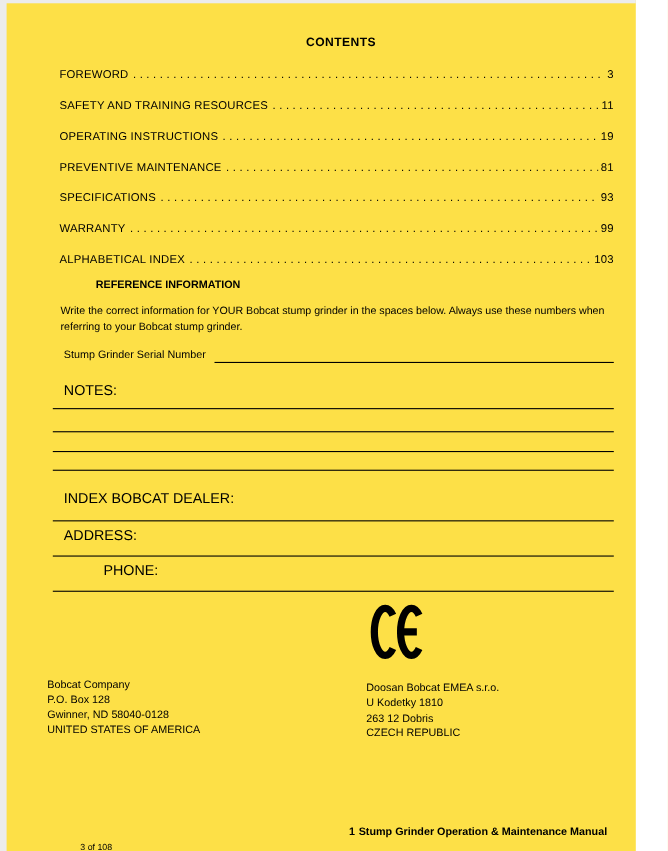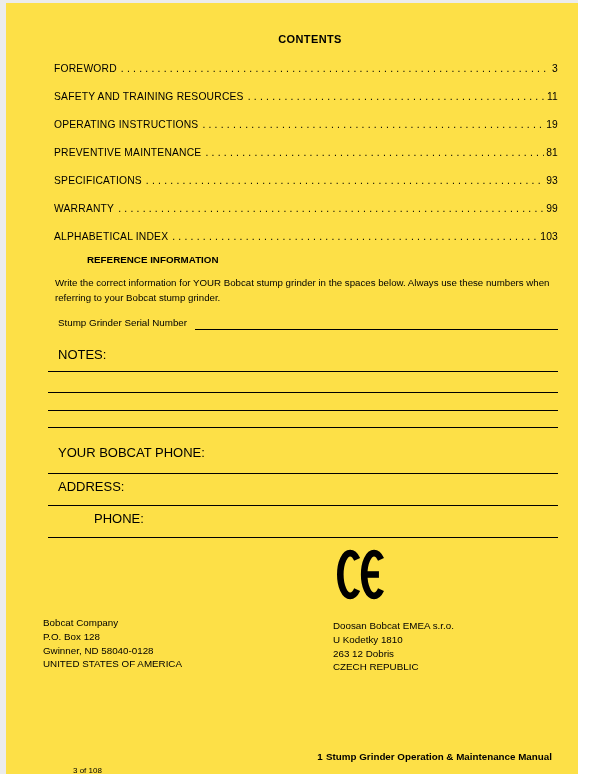--- a/index.html
+++ b/index.html
@@ -111,21 +111,21 @@
     <span class="serial-label">Stump Grinder Serial Number</span>
     <span class="serial-line"></span>
   </div>
 
   <div class="form-label lbl-notes">NOTES:</div>
   <div class="rule rule-n1"></div>
   <div class="rule rule-n2"></div>
   <div class="rule rule-n3"></div>
   <div class="rule rule-n4"></div>
 
-  <div class="form-label lbl-dealer">YOUR BOBCAT PHONE:</div>
+  <div class="form-label lbl-dealer">INDEX BOBCAT DEALER:</div>
   <div class="rule rule-dealer"></div>
 
   <div class="form-label lbl-address">ADDRESS:</div>
   <div class="rule rule-address"></div>
 
   <div class="form-label lbl-phone">PHONE:</div>
   <div class="rule rule-phone"></div>
 
   <svg class="ce-mark" width="57" height="51" viewBox="0 0 62 62" xmlns="http://www.w3.org/2000/svg">
     <path d="M 24.5 12.6 A 12 26 0 1 0 24.5 49.4" fill="none" stroke="#000" stroke-width="8"></path>

